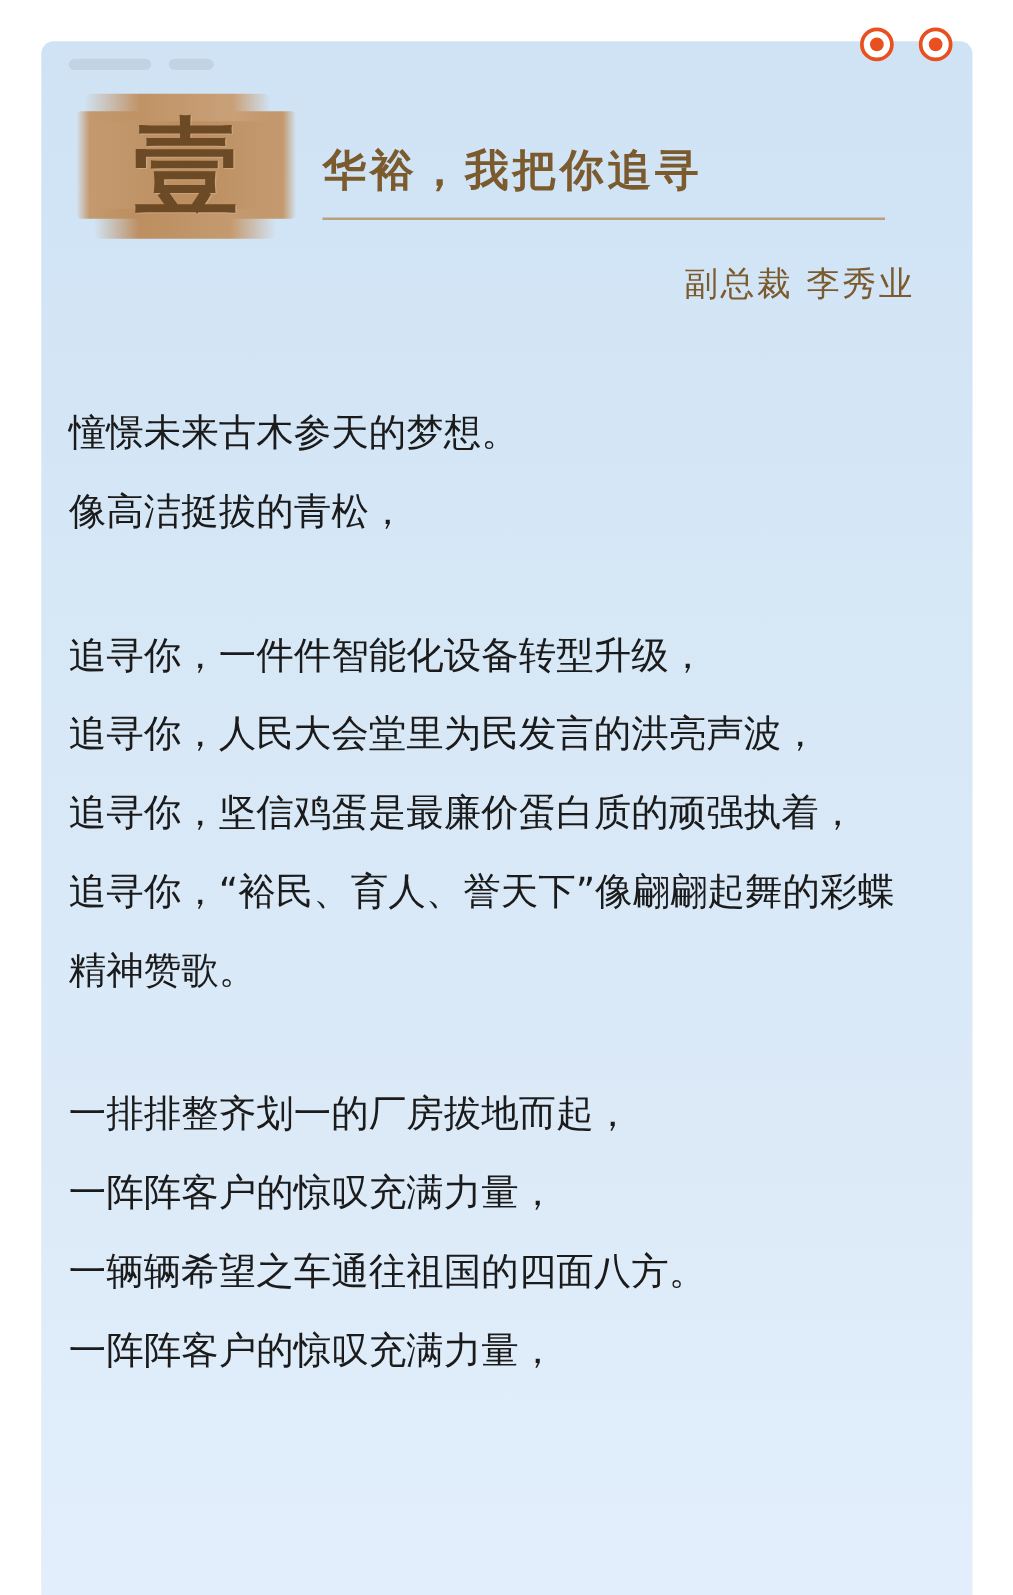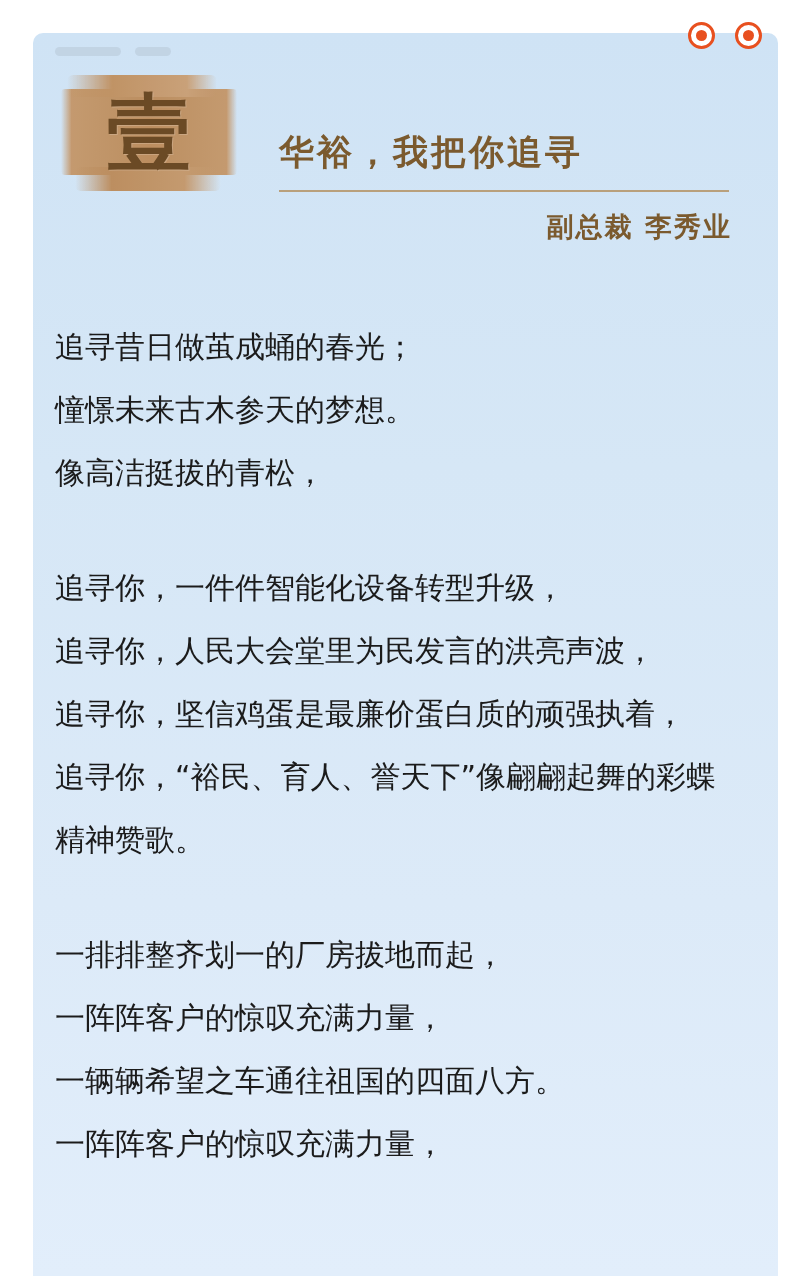--- a/index.html
+++ b/index.html
@@ -128,24 +128,23 @@
     line-height: 112px;
     text-align: center;
     font-family: "DejaVu Serif", serif;
     font-size: 84px;
     font-weight: 700;
     color: #6b4a25;
     text-shadow: 1px 1px 0 rgba(255,255,255,.18);
   }
   .title-wrap {
     position: absolute;
-    left: 246px;
+    left: 225px;
     top: 80px;
     width: 480px;
-    margin-top: 16px;
   }
   .title {
     font-family: "DejaVu Sans", sans-serif;
     font-size: 35px;
     font-weight: 700;
     color: #7b5a2e;
     letter-spacing: 3px;
     white-space: nowrap;
   }
   .title-rule {
@@ -153,21 +152,21 @@
     width: 450px;
     height: 2px;
     background: #b9a07c;
   }
   .byline {
     position: absolute;
     right: 46px;
     top: 176px;
     font-family: "DejaVu Sans", sans-serif;
     font-size: 27px;
-    font-weight: 700;
+    font-weight: 400;
     color: #7b5a2e;
     letter-spacing: 2px;
     white-space: nowrap;
   }
 
   
   .body {
     position: relative;
     margin: 44px 0 0 0;
     padding: 0 28px 0 22px;
@@ -212,21 +211,20 @@
         <div class="title">华裕，我把你追寻</div>
         <div class="title-rule"></div>
       </div>
 
       <div class="byline">副总裁 李秀业</div>
     </div>
 
     <div class="body">
 
       <div class="stanza">
-        <div class="line">追寻昔日做茧成蛹的春光；</div>
         <div class="line">憧憬未来古木参天的梦想。</div>
         <div class="line">像高洁挺拔的青松，</div>
       </div>
 
       <div class="stanza">
         <div class="line">追寻你，一件件智能化设备转型升级，</div>
         <div class="line">追寻你，人民大会堂里为民发言的洪亮声波，</div>
         <div class="line">追寻你，坚信鸡蛋是最廉价蛋白质的顽强执着，</div>
         <div class="line">追寻你，“裕民、育人、誉天下”像翩翩起舞的彩蝶</div>
         <div class="line">精神赞歌。</div>

